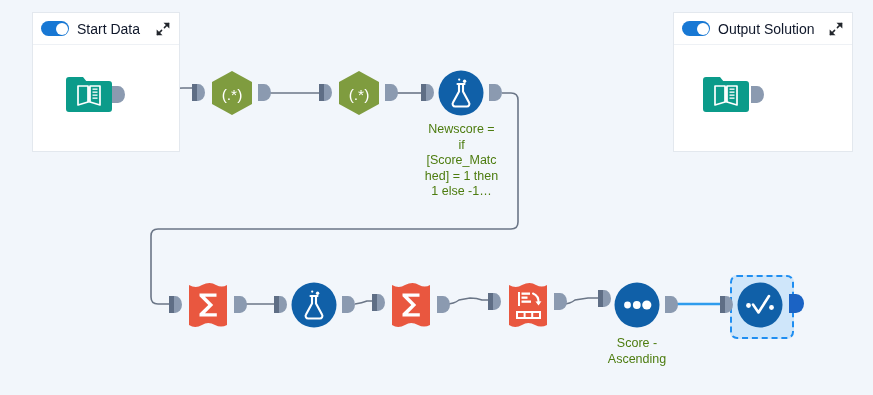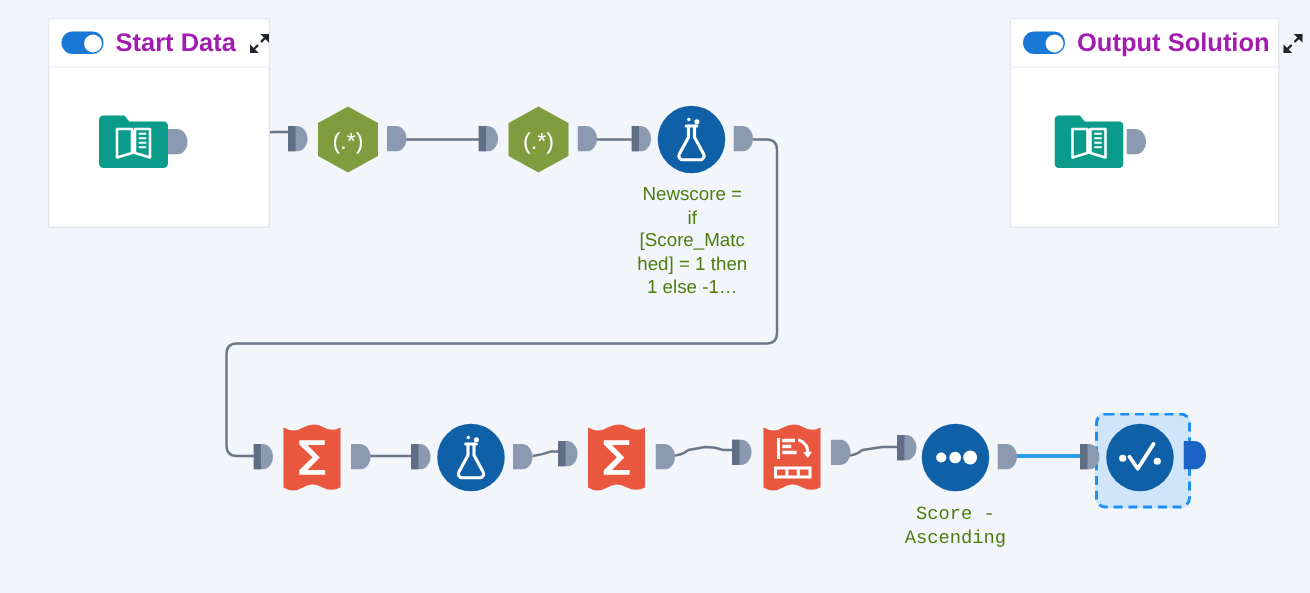--- a/index.html
+++ b/index.html
@@ -36,23 +36,22 @@
     position:relative;
     flex:0 0 auto;
     cursor:pointer;
   }
   .toggle::after{
     content:"";position:absolute;top:1.5px;right:1.5px;
     width:12px;height:12px;border-radius:50%;
     background:#ffffff;
   }
   .container-title{
-    font-size:17px;color:#a21caf;white-space:nowrap;
+    font-size:14px;color:#0f172a;white-space:nowrap;
     flex:1 1 auto;
-    font-weight:bold;
   }
   .collapse-icon{
     width:16px;height:16px;flex:0 0 auto;cursor:pointer;
   }
   .container-body{position:relative;height:calc(100% - 32px);}
 
   
   .node{
     position:absolute;
     width:46px;height:46px;
@@ -300,21 +299,21 @@
     <svg class="glyph" viewBox="0 0 46 46">
       <circle cx="23" cy="23" r="22.5" fill="#1060a8"></circle>
       <circle cx="13.5" cy="23" r="3.4" fill="#ffffff"></circle>
       <circle cx="22.8" cy="23" r="3.9" fill="#ffffff"></circle>
       <circle cx="32.8" cy="23" r="4.6" fill="#ffffff"></circle>
     </svg>
   </div>
   <svg class="anchor" style="left:665px;top:296px;" width="14" height="17" viewBox="0 0 14 17">
     <path d="M0 0 h6 a7 8.5 0 0 1 0 17 h-6 z" fill="#8b9ab0"></path>
   </svg>
-  <div class="node-label" style="left:589px;top:336px;width:96px;font-family:Liberation Mono, monospace;">Score -
+  <div class="node-label" style="left:589px;top:336px;width:96px;">Score -
 Ascending</div>
 
   <svg class="anchor" style="left:720px;top:296px;" width="14" height="17" viewBox="0 0 14 17">
     <path d="M0 0 h6 a7 8.5 0 0 1 0 17 h-6 z" fill="#8b9ab0"></path>
     <path d="M0 0 h5 v17 h-5 z" fill="#5f6e85"></path>
   </svg>
   <div class="node" style="left:737px;top:282px;">
     <svg class="glyph" viewBox="0 0 46 46">
       <circle cx="23" cy="23" r="22.5" fill="#1060a8"></circle>
       <path d="M16 22.5 L21.5 30.5 L32 14" fill="none" stroke="#ffffff" stroke-width="2.6" stroke-linecap="round" stroke-linejoin="round"></path>

